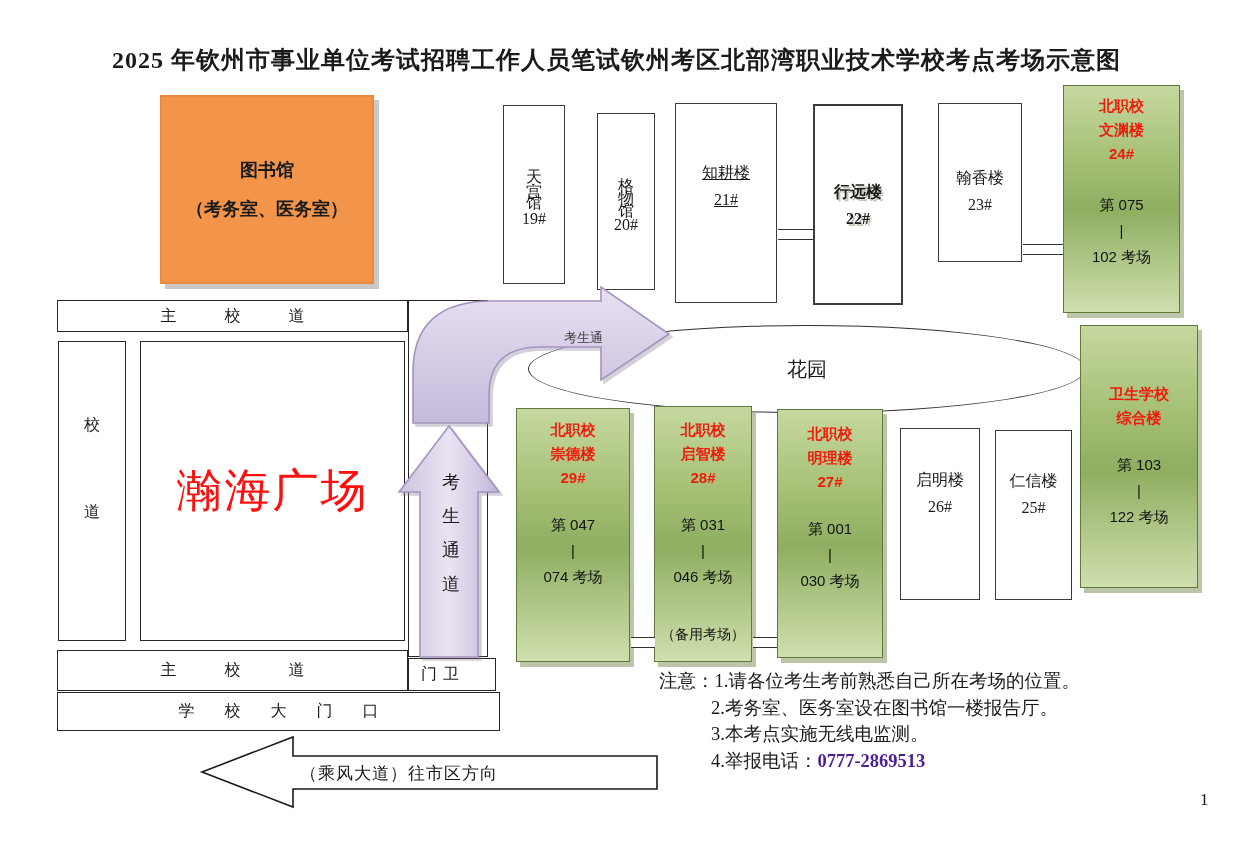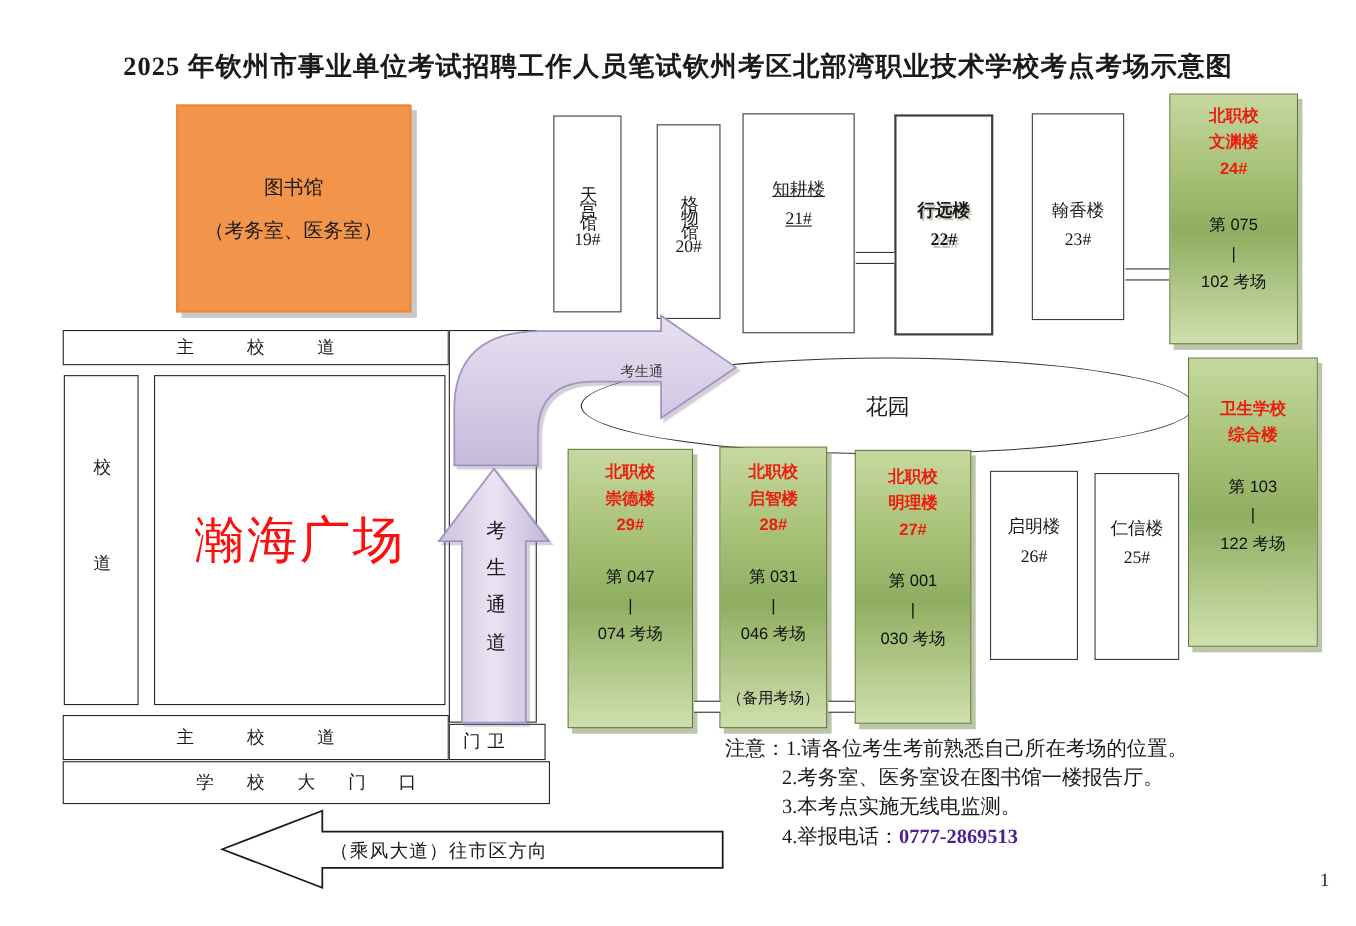--- a/index.html
+++ b/index.html
@@ -29,21 +29,21 @@
          border:1px solid #5f7a3a;box-shadow:4px 5px 0 rgba(152,166,122,0.65);
          font-family:"Liberation Sans","DejaVu Sans",sans-serif;}
   .gb-title{font-weight:bold;font-size:15px;line-height:24px;}
   .gb-rooms{font-size:15px;line-height:26px;color:#111;margin-top:22px;}
   .gb-extra{font-size:14px;color:#111;margin-top:36px;}
 
   
   .library{position:absolute;left:160px;top:95px;width:210px;height:185px;background:#f2954b;
            border:2px solid #e5full 0;border:2px solid #ea8a3e;box-shadow:5px 5px 0 #c9c9c9;
            display:flex;flex-direction:column;align-items:center;justify-content:center;
-           gap:15px;font-size:18px;font-weight:normal;z-index:2;}
+           gap:15px;font-size:18px;font-weight:bold;z-index:2;}
 
   .ellipse{position:absolute;left:528px;top:325px;width:556px;height:86px;border:1.5px solid #333;
            border-radius:50%;z-index:1;display:flex;align-items:center;justify-content:center;
            font-size:20px;}
 
   .connector{position:absolute;height:9px;background:#fff;border-top:1.5px solid #333;
              border-bottom:1.5px solid #333;z-index:3;}
 
   #arrows{position:absolute;left:0;top:0;z-index:3;pointer-events:none;}
 
@@ -81,21 +81,21 @@
     <span style="margin-top:10px;">20#</span>
   </div>
   <div class="bld" style="left:675px;top:103px;width:102px;height:200px;padding-bottom:34px;box-sizing:border-box;text-decoration:underline;">
     <span>知耕楼</span>
     <span>21#</span>
   </div>
   <div class="bld" style="left:813px;top:104px;width:86px;height:197px;border-width:2px;font-weight:bold;">
     <span class="ghost">行远楼</span>
     <span class="ghost">22#</span>
   </div>
-  <div class="bld" style="left:938px;top:103px;width:84px;height:188px;padding-top:16px;box-sizing:border-box;">
+  <div class="bld" style="left:938px;top:103px;width:84px;height:159px;padding-top:16px;box-sizing:border-box;">
     <span>翰香楼</span>
     <span>23#</span>
   </div>
 
   <div class="connector" style="left:778px;top:229px;width:35px;"></div>
   <div class="connector" style="left:1023px;top:244px;width:40px;"></div>
 
   <div class="ellipse">
     <span>花园</span>
   </div>
@@ -146,21 +146,21 @@
       <div>明理楼</div>
       <div>27#</div>
     </div>
     <div class="gb-rooms">
       <div>第 001</div>
       <div>|</div>
       <div>030 考场</div>
     </div>
   </div>
 
-  <div class="green" style="left:1080px;top:325px;width:118px;height:263px;padding-top:34px;">
+  <div class="green" style="left:1080px;top:325px;width:118px;height:263px;padding-top:56px;">
     <div class="gb-title red">
       <div>卫生学校</div>
       <div>综合楼</div>
     </div>
     <div class="gb-rooms">
       <div>第 103</div>
       <div>|</div>
       <div>122 考场</div>
     </div>
   </div>

